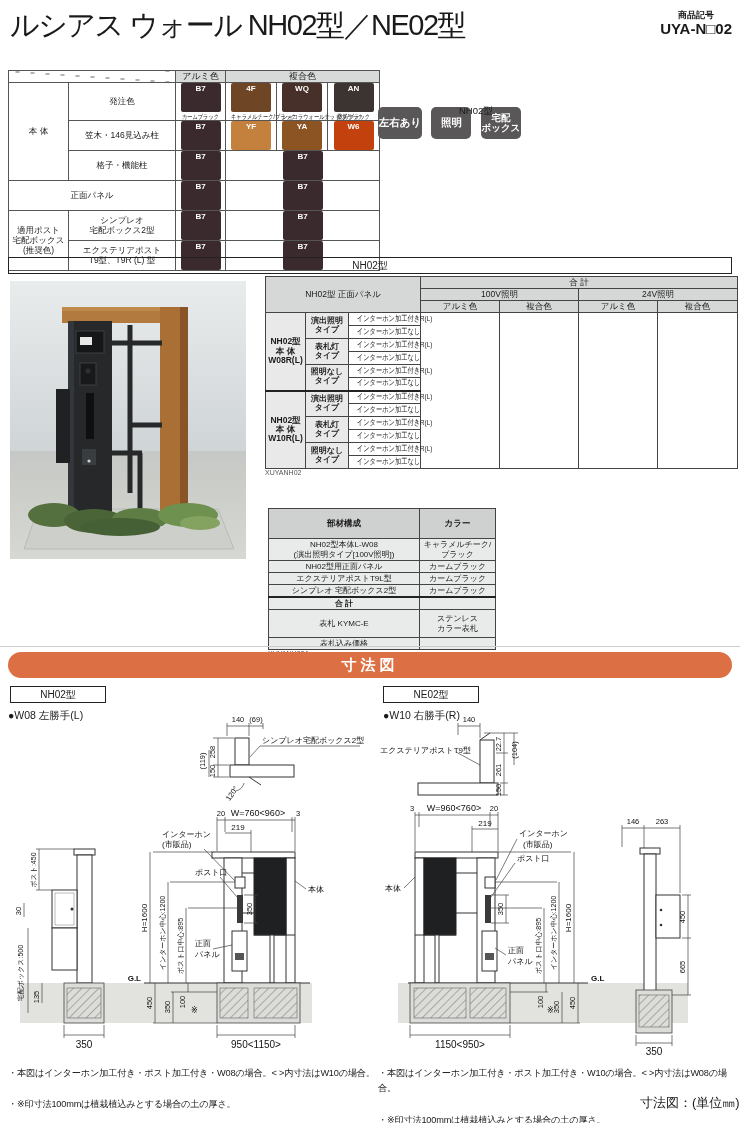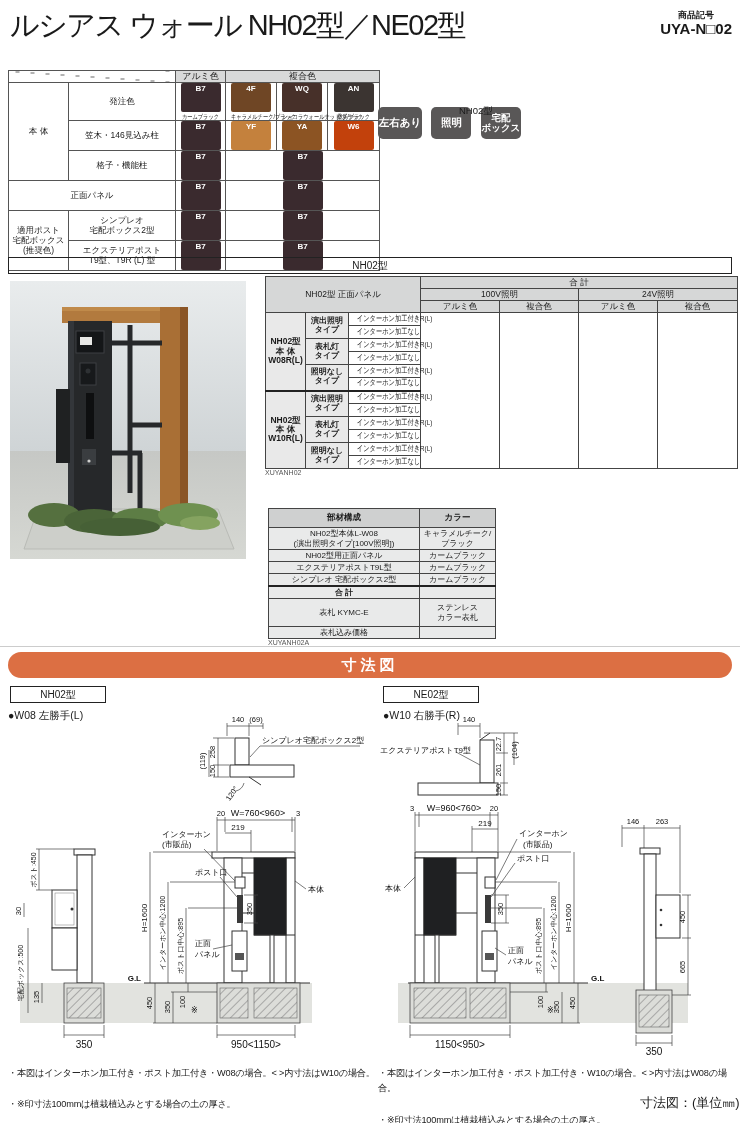--- a/index.html
+++ b/index.html
@@ -349,21 +349,21 @@
     <div class="tcode">XUYANH02</div>
   </div>
 
   <div class="abs" style="left:268px;top:508px;">
     <table class="pt">
       <colgroup>
           <col style="width:151px">
           <col style="width:76px">
         </colgroup>
       <tbody>
-          <tr style="height:19px">
+          <tr style="height:30px">
         <td class="hdr">部材構成</td>
         <td class="hdr">カラー</td>
       </tr>
       <tr style="height:22px">
             <td class="prewrap">NH02型本体L-W08
 (演出照明タイプ[100V照明])</td>
             <td class="prewrap">キャラメルチーク/
 ブラック</td>
           </tr>
       <tr style="height:12px">

